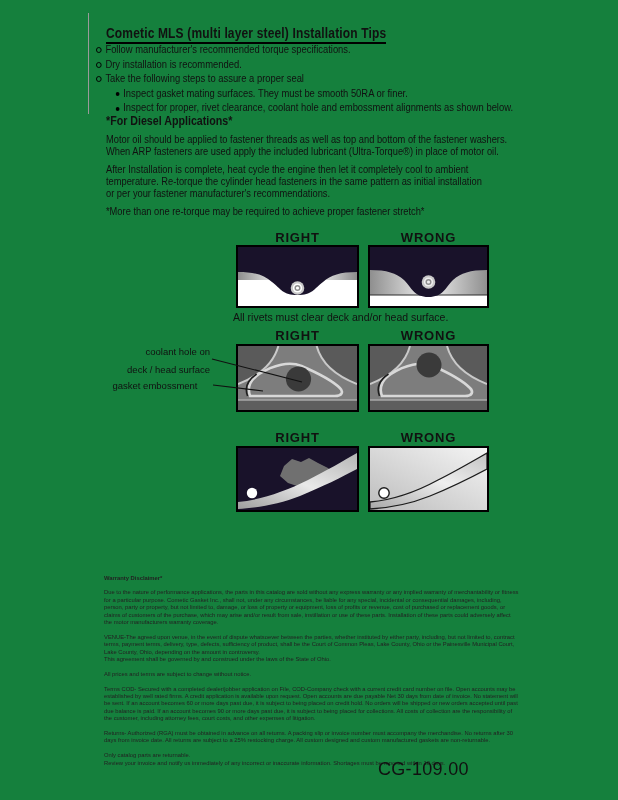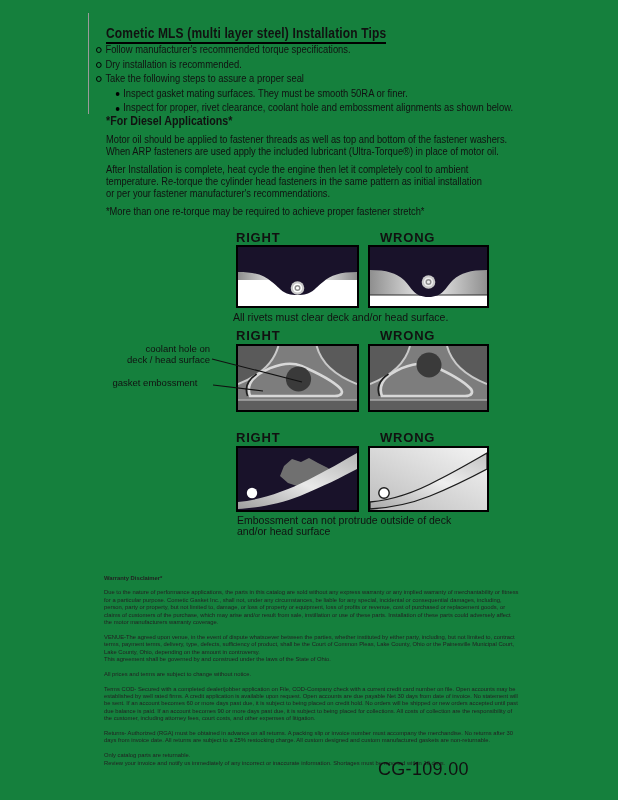--- a/index.html
+++ b/index.html
@@ -18,37 +18,37 @@
   .b-line.sub { margin-left:21px; }
   .ring { width:4px; height:4px; border:1px solid #000; border-radius:50%; margin-right:4px; flex:0 0 auto; }
   .dot  { width:4px; height:4px; background:#000; border-radius:50%; margin-right:4px; flex:0 0 auto; }
 
   .diesel-heading { position:absolute; left:106px; top:113px; margin:0; font-size:13px; font-weight:bold;
                     transform:scaleX(0.82); transform-origin:0 0; white-space:nowrap; }
   .body-par { position:absolute; left:106px; margin:0; font-size:10px; line-height:11.8px;
               white-space:pre-line; transform:scaleX(0.93); transform-origin:0 0; }
   .p1 { top:134px; } .p2 { top:164px; } .p3 { top:206px; }
 
-  .lbl { position:absolute; font-size:13px; font-weight:600; letter-spacing:0.8px; text-align:left; }
-  .lbl.colL { left:236px; width:123px; } .lbl.colR { left:380px; width:121px; }
+  .lbl { position:absolute; font-size:13px; font-weight:600; letter-spacing:0.8px; text-align:center; }
+  .lbl.colL { left:236px; width:123px; } .lbl.colR { left:368px; width:121px; }
   .lbl.r1 { top:230px; } .lbl.r2 { top:328px; } .lbl.r3 { top:430px; }
 
   .panel { position:absolute; border:2px solid #000; box-sizing:border-box; background:#fff; }
   .panel svg { display:block; width:100%; height:100%; }
   .panel.colL { left:236px; width:123px; } .panel.colR { left:368px; width:121px; }
   .panel.r1 { top:245px; height:63px; }
   .panel.r2 { top:344px; height:68px; }
   .panel.r3 { top:446px; height:66px; }
 
   .cap { position:absolute; font-size:10.5px; line-height:11px; white-space:pre-line; }
   .cap.r1 { left:233px; top:312px; }
   .cap.r2 { left:236px; top:415px; }
   .cap.r3 { left:237px; top:515px; }
 
-  .ann { position:absolute; font-size:9.5px; line-height:11px; text-align:right; white-space:pre-line; width:110px; left:100px; }
+  .ann { position:absolute; font-size:9.5px; line-height:18px; text-align:right; white-space:pre-line; width:110px; left:100px; }
   .ann-coolant { top:343px; }
   .ann-emboss  { top:377px;text-align:center; }
   .leader-svg  { position:absolute; left:209px; top:355px; width:100px; height:40px; z-index:5; pointer-events:none; }
 
   .fineprint { position:absolute; left:104px; top:574px; width:442px; font-size:6.2px; line-height:7.4px;
                transform:scaleX(0.94); transform-origin:0 0; color:#222; }
   .fineprint .fp-h { font-weight:bold; margin:0 0 7px 0; }
   .fineprint p { margin:0 0 7.4px 0; white-space:pre-line; }
 
   .footer-code { position:absolute; left:378px; top:759px; font-size:18px; letter-spacing:0.3px; }
@@ -211,22 +211,20 @@
           <stop offset="0" stop-color="#a8a8a8"></stop>
             <stop offset="0.55" stop-color="#efefef"></stop>
             <stop offset="1" stop-color="#c2c2c2"></stop>
         </linearGradient>
       </defs>
       <rect width="117" height="62" fill="url(#gr3b)"></rect>
       <path d="M0,54 C22,52 46,44 68,32 C86,23 103,13 117,5 L117,21 C102,29 82,39 60,48 C40,56 18,60 0,61 Z" fill="url(#gr3c)" stroke="#1c1c1c" stroke-width="1.3"></path>
       <circle cx="14" cy="45" r="5.2" fill="#ffffff" stroke="#1c1c1c" stroke-width="1.4"></circle>
     </svg>
   </div>
-  <div class="cap r3">Embossment can not protrude outside of deck
-and/or head surface</div>
 
   <div class="fineprint">
     <div class="fp-h">Warranty Disclaimer*</div>
     <p>Due to the nature of performance applications, the parts in this catalog are sold without any express warranty or any implied warranty of merchantability or fitness for a particular purpose.  Cometic Gasket Inc., shall not, under any circumstances, be liable for any special, incidental or consequential damages, including, person, party or property, but not limited to, damage, or loss of property or equipment, loss of profits or revenue, cost of purchased or replacement goods, or claims of customers of the purchase, which may arise and/or result from sale, instillation or use of these parts.  Installation of these parts could adversely affect the motor manufacturers warranty coverage.</p>
     <p>VENUE-The agreed upon venue, in the event of dispute whatsoever between the parties, whether instituted by either party, including, but not limited to, contract terms, payment terms, delivery, type, defects, sufficiency of product, shall be the Court of Common Pleas, Lake County, Ohio or the Painesville Municipal Court, Lake County, Ohio, depending on the amount in controversy.
 This agreement shall be governed by and construed under the laws of the State of Ohio.</p>
     <p>All prices and terms are subject to change without notice.</p>
     <p>Terms COD- Secured with a completed dealer/jobber application on File, COD-Company check with a current credit card number on file.  Open accounts may be established by well rated firms.  A credit application is available upon request.  Open accounts are due payable Net 30 days from date of invoice.  No statement will be sent.  If an account becomes 60 or more days past due, it is subject to being placed on credit hold.  No orders will be shipped or new orders accepted until past due balance is paid.  If an account becomes 90 or more days past due, it is subject to being placed for collections.  All costs of collection are the responsibility of the customer, including attorney fees, court costs, and other expenses of litigation.</p>
     <p>Returns- Authorized (RGA) must be obtained in advance on all returns.  A packing slip or invoice number must accompany the merchandise.  No returns after 30 days from invoice date.  All returns are subject to a 25% restocking charge.  All custom designed and custom manufactured gaskets are non-returnable.</p>
     <p>Only catalog parts are returnable.

